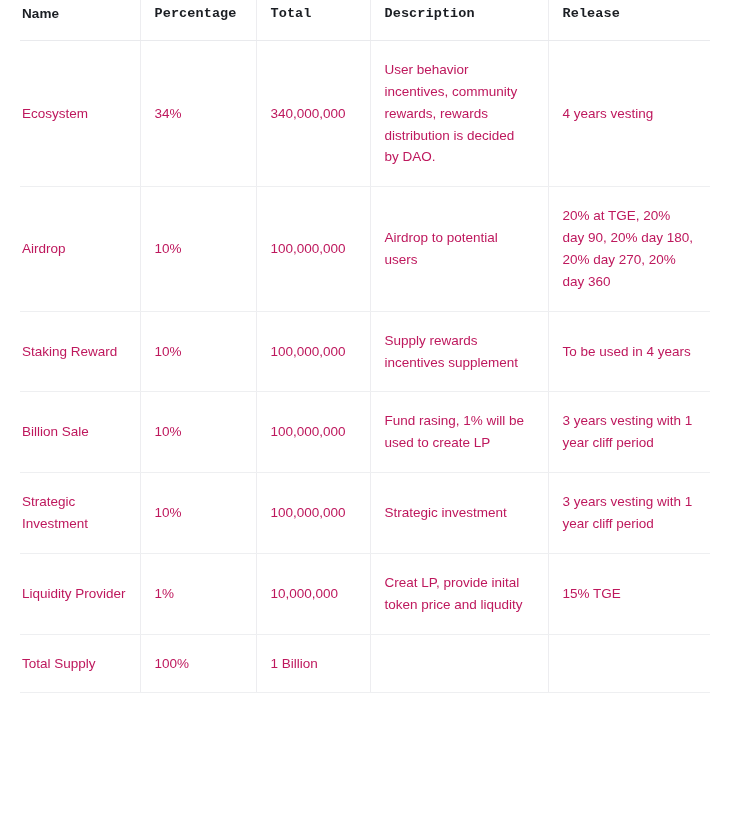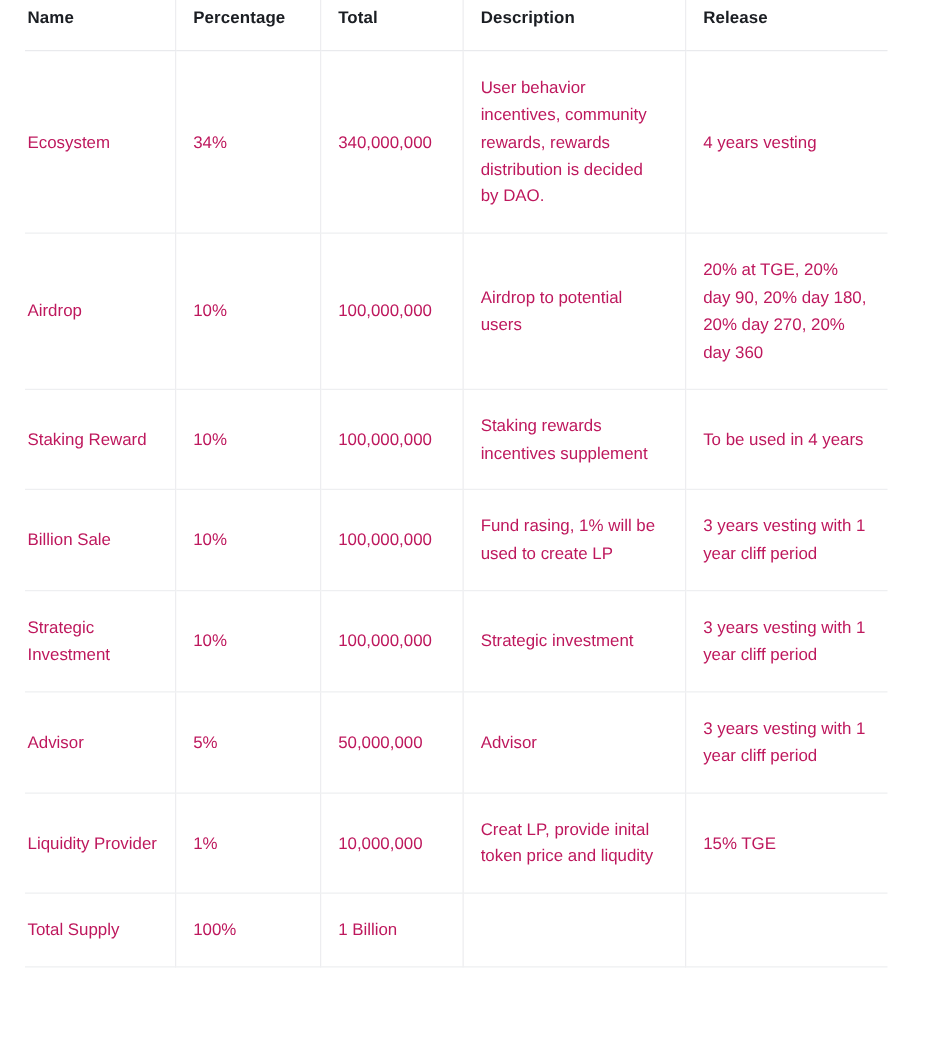--- a/index.html
+++ b/index.html
@@ -50,21 +50,21 @@
     height: 27px;
     line-height: 1.3;
     border-bottom: 1px solid #e9eaed;
     border-right: 1px solid #ededf0;
     background: #ffffff;
     letter-spacing: 0.1px;
   }
   thead th:first-child { padding-left: 2px; margin-left: 32px; }
   thead th:last-child  { border-right: none; }
   thead th > span { display: block; padding-left: 0; }
-  thead th.pad    > span { padding-left: 14px; }
+  thead th.pad    > span { padding-left: 14px; font-family: Liberation Mono, monospace; }
 
   tbody td {
     font-size: 13.5px;
     font-weight: normal;
     color: #be185d;
     vertical-align: middle;
     line-height: 1.62;
     padding: 18px 16px 18px 0;
     border-bottom: 1px solid #eeeff1;
     border-right: 1px solid #ededf0;
@@ -152,21 +152,21 @@
           <td>
             <span class="cell-text">Staking Reward</span>
           </td>
           <td class="pad">
             <span class="cell-text">10%</span>
           </td>
           <td class="pad">
             <span class="cell-text">100,000,000</span>
           </td>
           <td class="pad">
-            <span class="cell-text">Staking rewards incentives supplement</span>
+            <span class="cell-text">Supply rewards incentives supplement</span>
           </td>
           <td class="pad">
             <span class="cell-text">To be used in 4 years</span>
           </td>
         </tr>
         <tr>
           <td>
             <span class="cell-text">Billion Sale</span>
           </td>
           <td class="pad">
@@ -187,37 +187,20 @@
             <span class="cell-text">Strategic Investment</span>
           </td>
           <td class="pad">
             <span class="cell-text">10%</span>
           </td>
           <td class="pad">
             <span class="cell-text">100,000,000</span>
           </td>
           <td class="pad">
             <span class="cell-text">Strategic investment</span>
-          </td>
-          <td class="pad">
-            <span class="cell-text">3 years vesting with 1 year cliff period</span>
-          </td>
-        </tr>
-        <tr>
-          <td>
-            <span class="cell-text">Advisor</span>
-          </td>
-          <td class="pad">
-            <span class="cell-text">5%</span>
-          </td>
-          <td class="pad">
-            <span class="cell-text">50,000,000</span>
-          </td>
-          <td class="pad">
-            <span class="cell-text">Advisor</span>
           </td>
           <td class="pad">
             <span class="cell-text">3 years vesting with 1 year cliff period</span>
           </td>
         </tr>
         <tr>
           <td>
             <span class="cell-text">Liquidity Provider</span>
           </td>
           <td class="pad">

